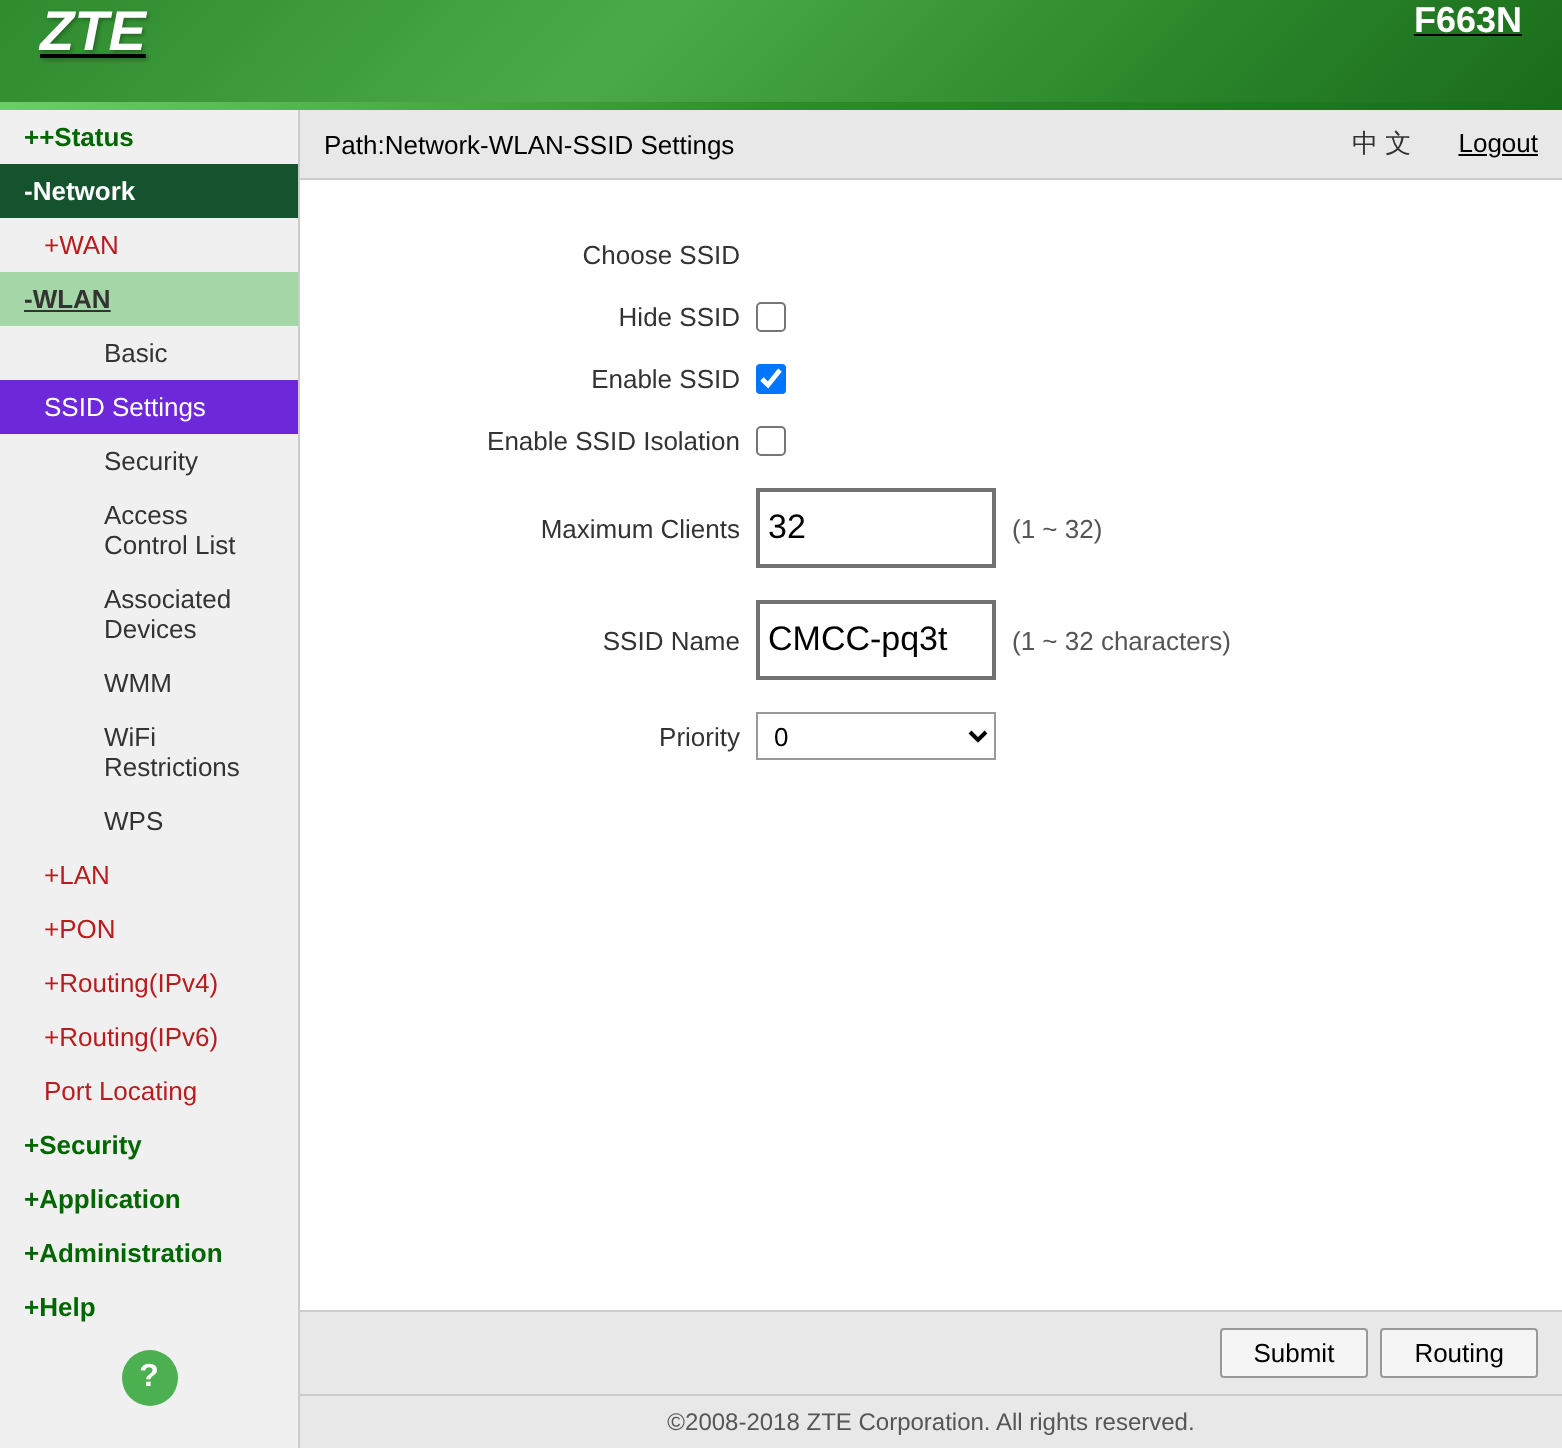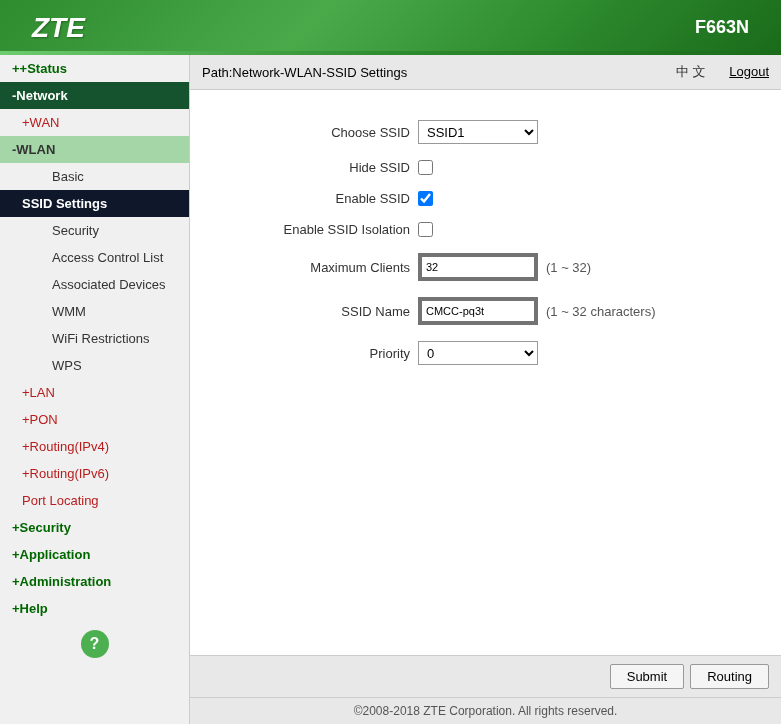--- a/index.html
+++ b/index.html
@@ -3,24 +3,24 @@
   <meta charset="utf-8">
   <style>
     * { margin: 0; padding: 0; box-sizing: border-box; }
     body { font-family: Arial, sans-serif; font-size: 13px; background: #d0d0d0; width: 781px; height: 724px; overflow: hidden; }
 
     
     #header {
       background: linear-gradient(135deg, #2e8b2e 0%, #4aaa4a 40%, #2e8b2e 70%, #1a6b1a 100%);
       height: 55px;
       display: flex;
-      align-items: center;
       justify-content: space-between;
-      padding: 0 32px;
+      padding: 0 20px;
       position: relative;
+      text-decoration: underline;
     }
     #header .logo {
       font-size: 28px;
       font-weight: bold;
       color: white;
       font-style: italic;
       text-shadow: 1px 1px 2px rgba(0,0,0,0.3);
     }
     #header .model {
       color: white;
@@ -39,21 +39,21 @@
 
     
     #main-wrapper {
       display: flex;
       height: calc(724px - 55px);
       background: #e8e8e8;
     }
 
     
     #sidebar {
-      width: 190px;
+      width: 150px;
       background: #f0f0f0;
       border-right: 1px solid #ccc;
       flex-shrink: 0;
     }
 
     .sidebar-item {
       padding: 6px 10px 6px 12px;
       cursor: pointer;
       color: #333;
       font-size: 13px;
@@ -75,23 +75,23 @@
       font-size: 13px;
       color: #b91c1c;
     }
 
     .sidebar-item.sub-active {
       background: #c8e6c9;
       color: #333;
     }
 
     .sidebar-item.active-page {
-      background: #0f172a;
-      color: white;
-      font-weight: bold;
+      background: #6d28d9;
+      color: white;
+      font-weight: normal;
       padding-left: 22px;
     }
 
     .sidebar-item.sub-sub {
       padding-left: 32px;
       margin-left: 20px;
     }
 
     
     #content {
@@ -152,23 +152,23 @@
       width: 120px;
       height: 24px;
       border: 1px solid #999;
       background: white;
       font-size: 13px;
       padding: 2px 4px;
     }
 
     input[type="text"].form-input {
       width: 120px;
-      height: 28px;
-      border: 4px solid #737373;
-      font-size: 11px;
+      height: 40px;
+      border: 2px solid #737373;
+      font-size: 17px;
       padding: 2px 4px;
     }
 
     input[type="checkbox"] {
       width: 15px;
       height: 15px;
     }
 
     
     #footer {
@@ -228,21 +228,21 @@
   <div id="sidebar">
     <div class="sidebar-item top-level">
       <span>+</span><span>+Status</span>
     </div>
     <div class="sidebar-item active-parent">
       <span>-Network</span>
     </div>
     <div class="sidebar-item sub">
       <span>+WAN</span>
     </div>
-    <div class="sidebar-item sub-active" style="background:#a5d6a7; font-weight:bold;">
+    <div class="sidebar-item sub-active" style="background:#a5d6a7; font-weight:bold;text-decoration:underline;">
       <span>-WLAN</span>
     </div>
     <div class="sidebar-item sub-sub">
       <span>Basic</span>
     </div>
     <div class="sidebar-item active-page">
       <span>SSID Settings</span>
     </div>
     <div class="sidebar-item sub-sub">
       <span>Security</span>
@@ -300,26 +300,20 @@
       <div>
         <span class="lang-link">中 文</span>
         <span class="logout-link">Logout</span>
       </div>
     </div>
 
     <div id="form-area">
 
       <div class="form-row">
         <span class="form-label">Choose SSID</span>
-        <select class="form-select">
-          <option>SSID1</option>
-          <option>SSID2</option>
-          <option>SSID3</option>
-          <option>SSID4</option>
-        </select>
       </div>
 
       <div class="form-row">
         <span class="form-label">Hide SSID</span>
         <input type="checkbox" style="">
       </div>
 
       <div class="form-row">
         <span class="form-label">Enable SSID</span>
         <input type="checkbox" checked="" style="">

